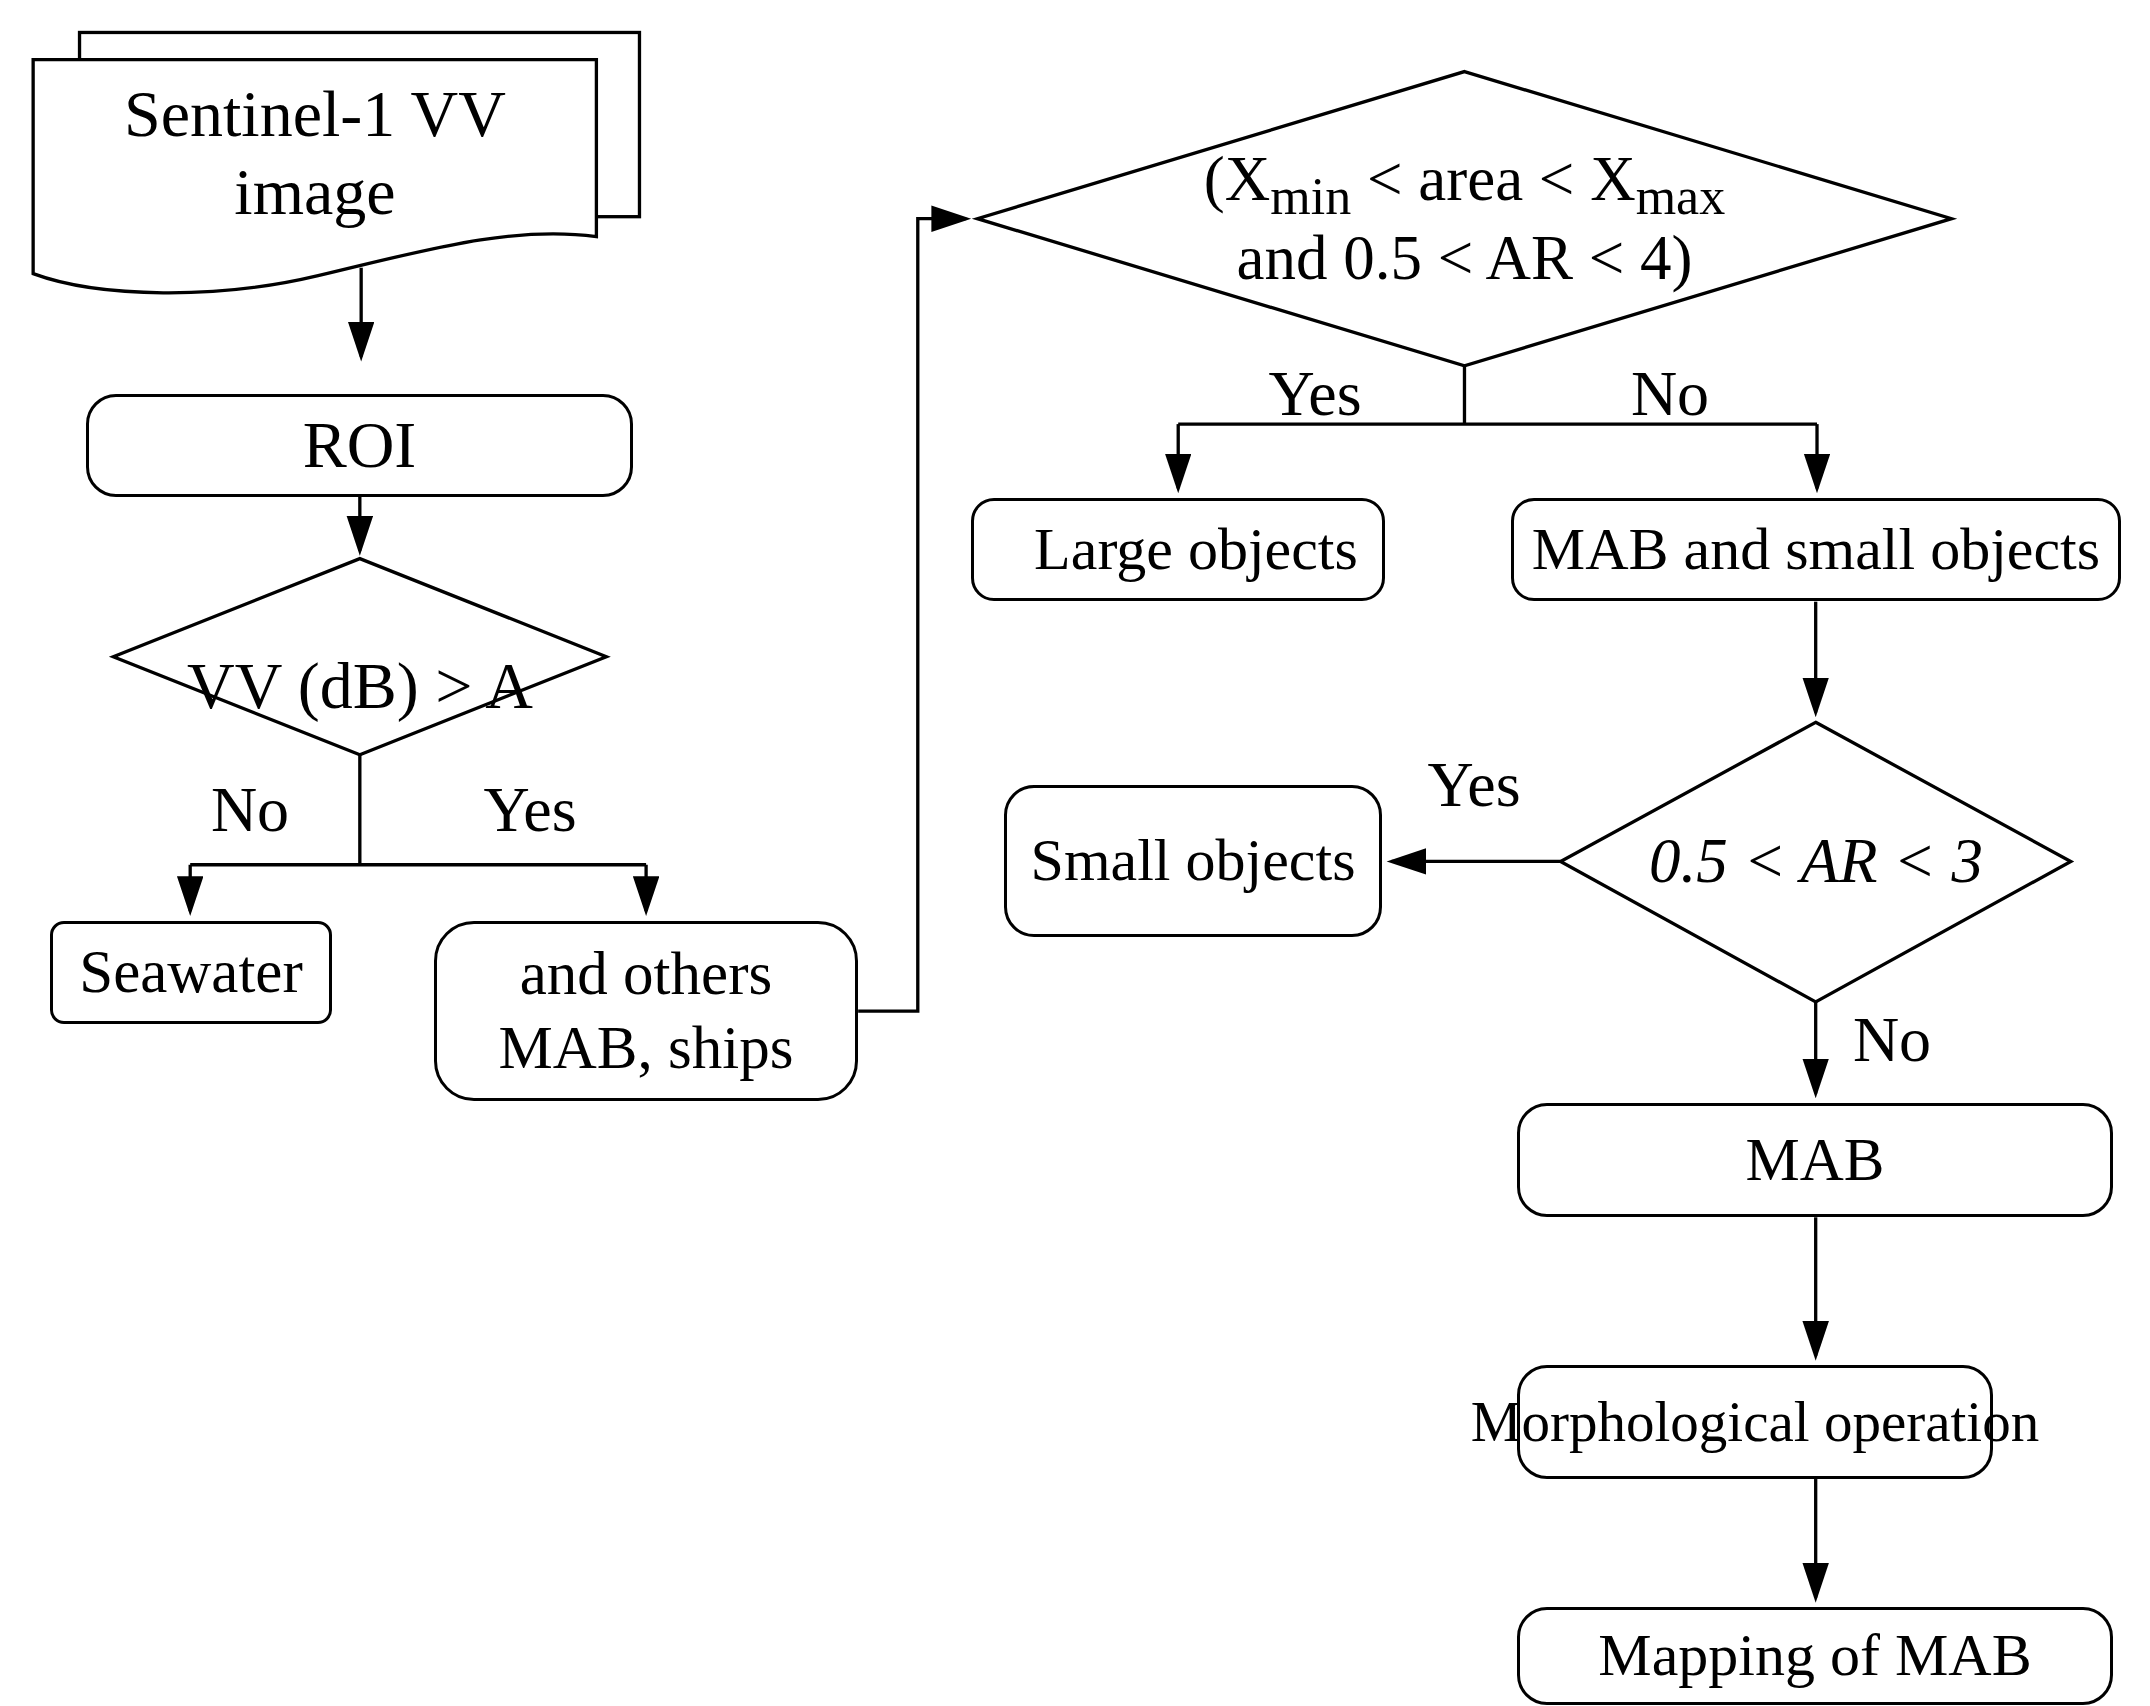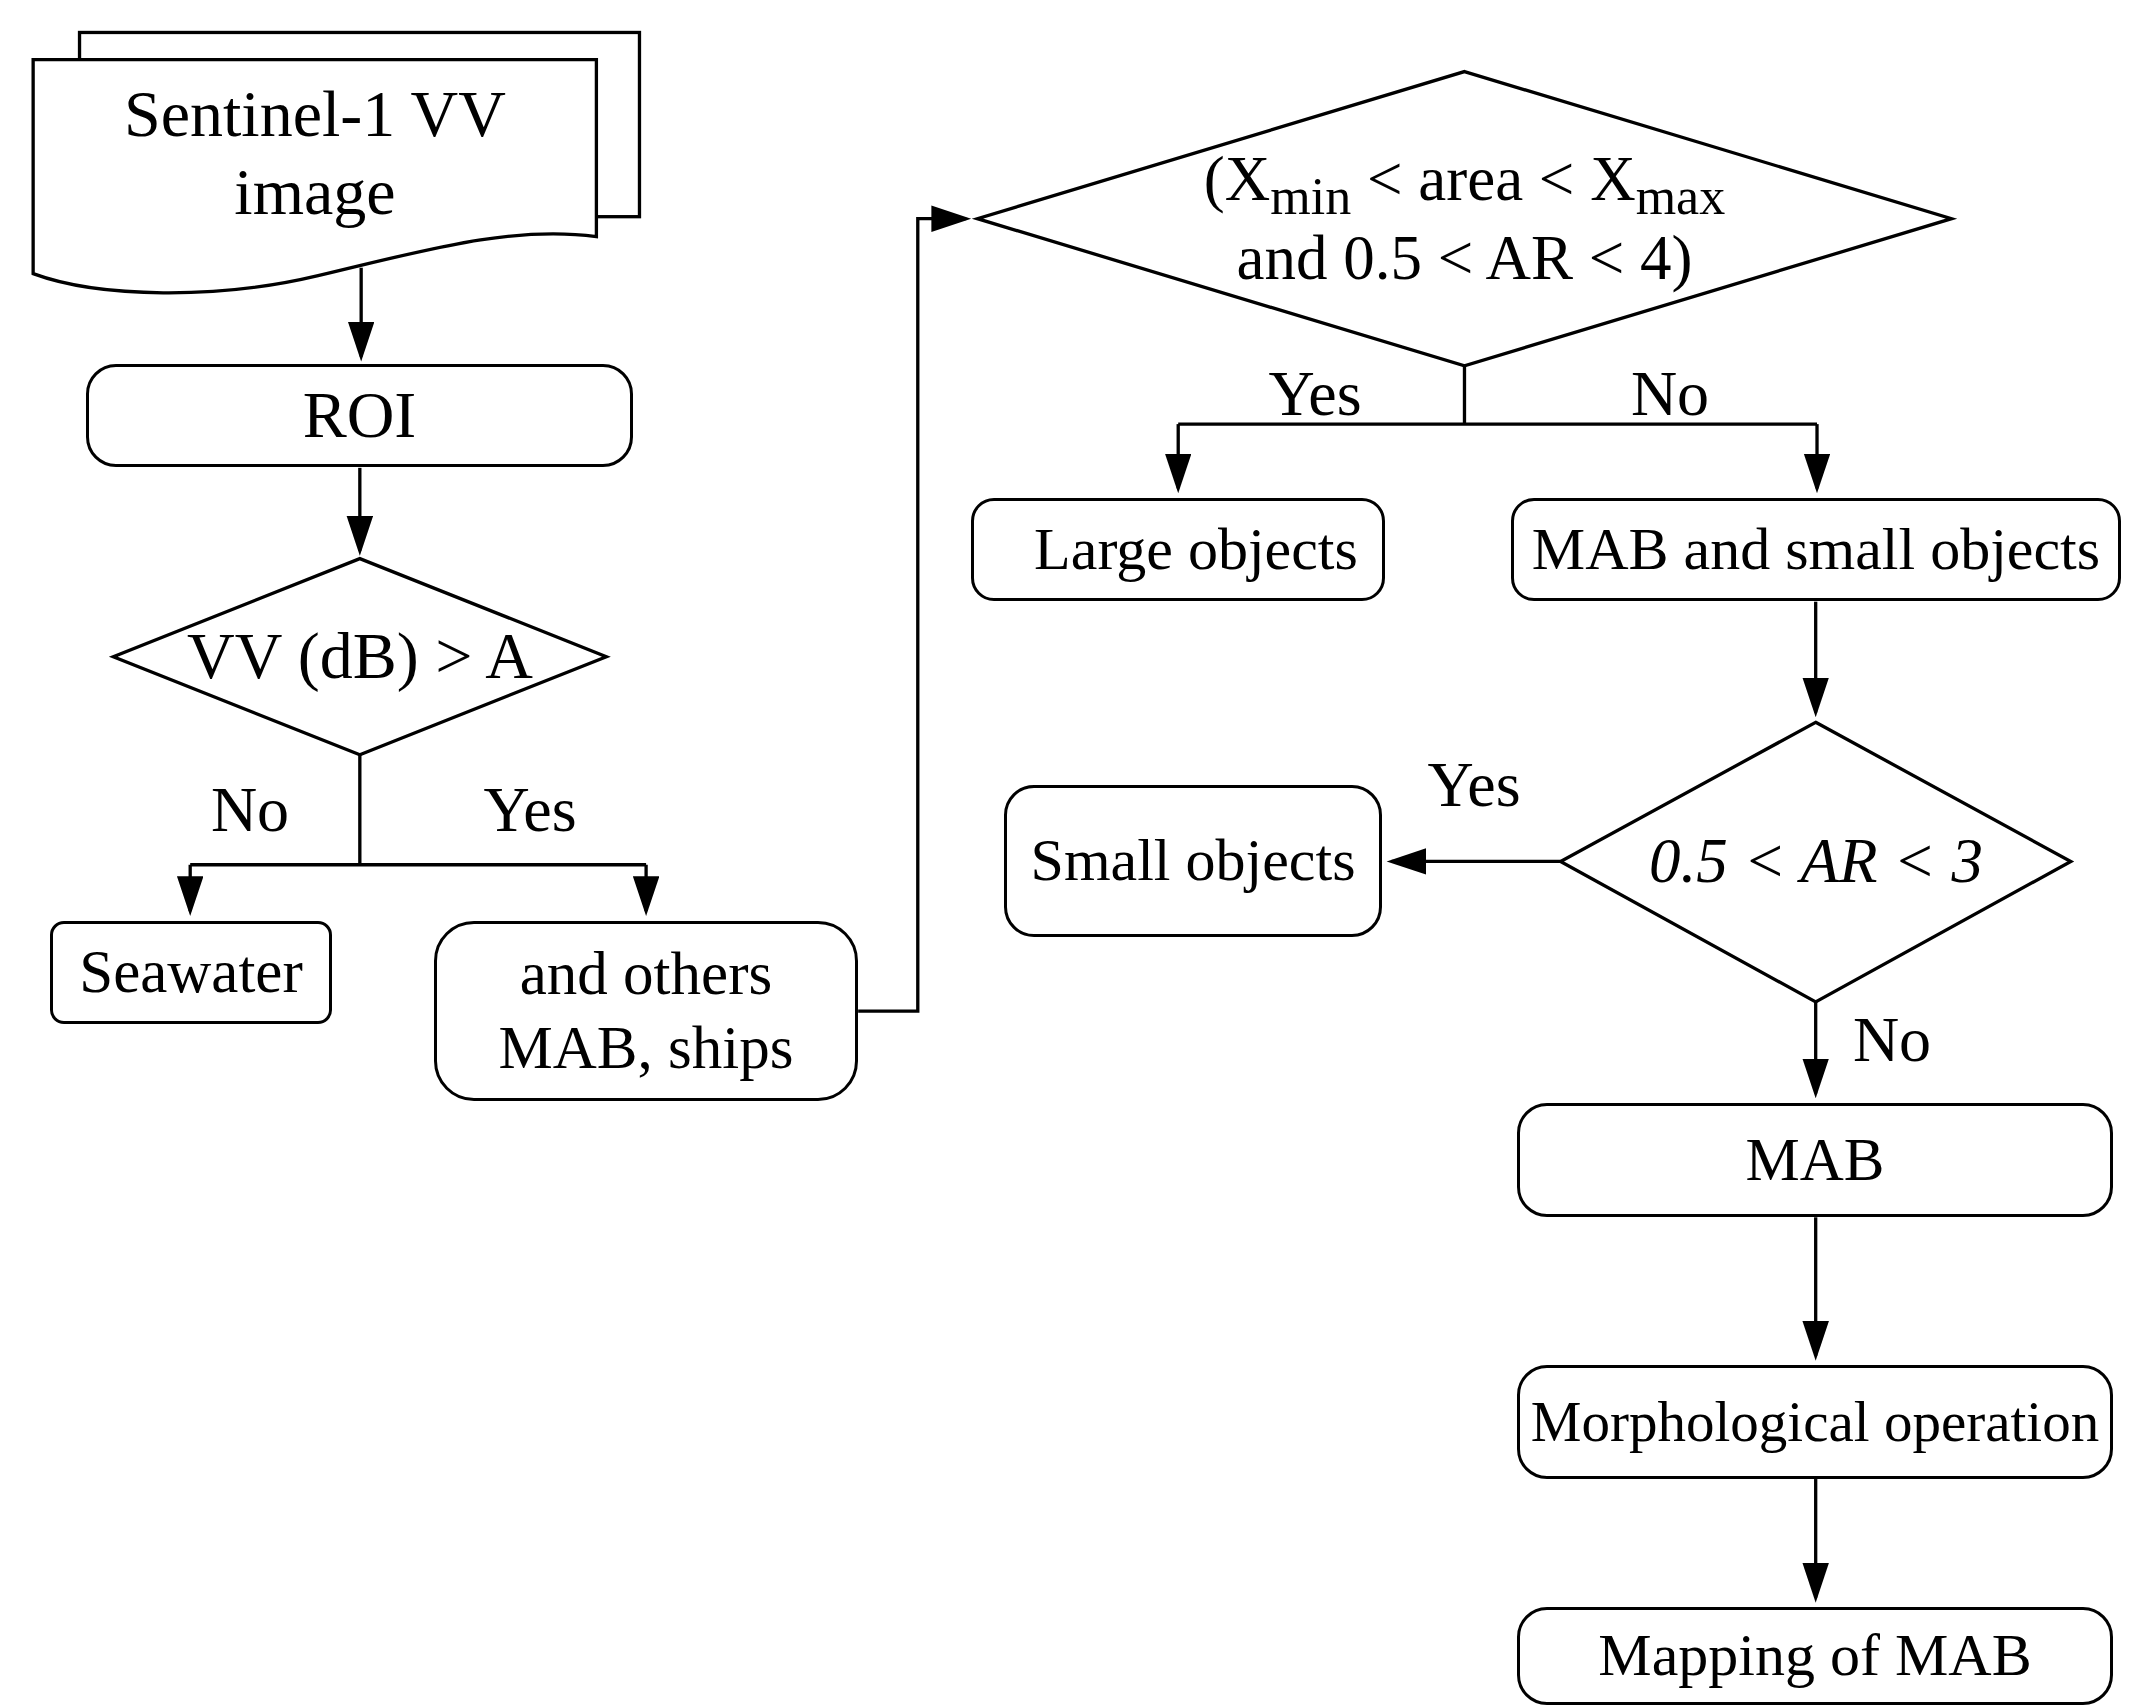--- a/index.html
+++ b/index.html
@@ -26,21 +26,21 @@
   }
   .rounded{border-radius:30px;}
   .rounded-lg{border-radius:40px;}
   .overlay{
     position:absolute;
     display:flex;flex-direction:column;align-items:center;justify-content:center;
     text-align:center;background:transparent;border:none;
     font-size:63px;line-height:1.25;white-space:nowrap;
   }
   .fs-doc{font-size:66px;line-height:1.18;}
-  .fs-d1{font-size:66px;}
+  .fs-d1{font-size:66px;margin-top:30px;}
   .fs-s{font-size:57px;}
   .fs-m{font-size:60px;}
   .elabel{
     position:absolute;
     transform:translate(-50%,-50%);
     font-weight:normal;
     font-size:64px;
     white-space:nowrap;
   }
   sub.ss{font-size:52px;line-height:0;}
@@ -107,21 +107,21 @@
   </div>
 
   <div class="node rounded fs-m" style="left:1004px;top:785px;width:378px;height:152px;">
     <span>Small objects</span>
   </div>
 
   <div class="node rounded" style="left:1517px;top:1103px;width:596px;height:114px;">
     <span>MAB</span>
   </div>
 
-  <div class="node rounded fs-s" style="left:1517px;top:1365px;width:596px;height:114px;">
+  <div class="node rounded fs-s" style="left:1517px;top:1365px;width:476px;height:114px;">
     <span>Morphological operation</span>
   </div>
 
   <div class="node rounded fs-m" style="left:1517px;top:1607px;width:596px;height:98px;">
     <span>Mapping of MAB</span>
   </div>
 
   <div class="overlay fs-d1" style="left:161px;top:620px;width:398px;height:73px;">
     <span>VV (dB) &gt; A</span>
   </div>

